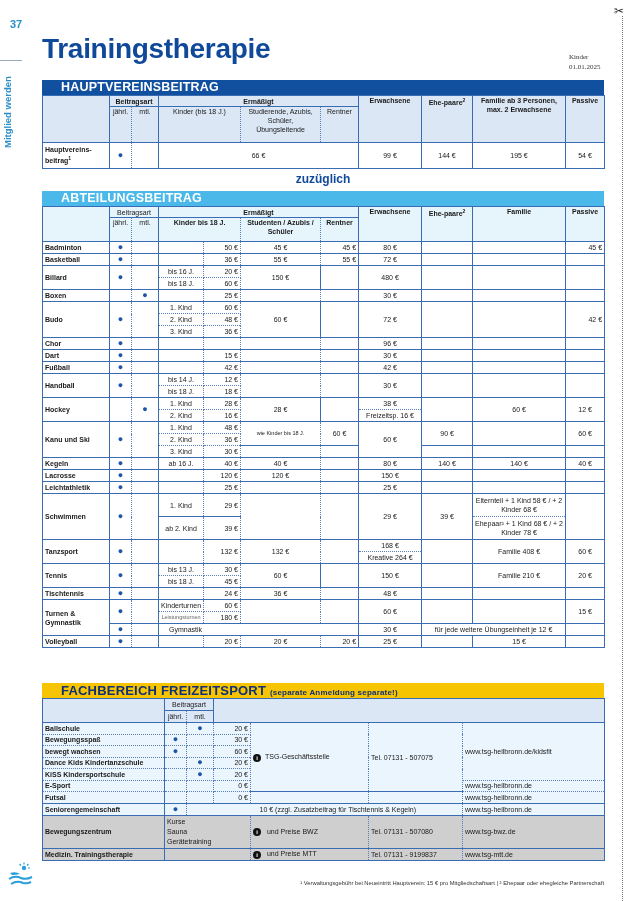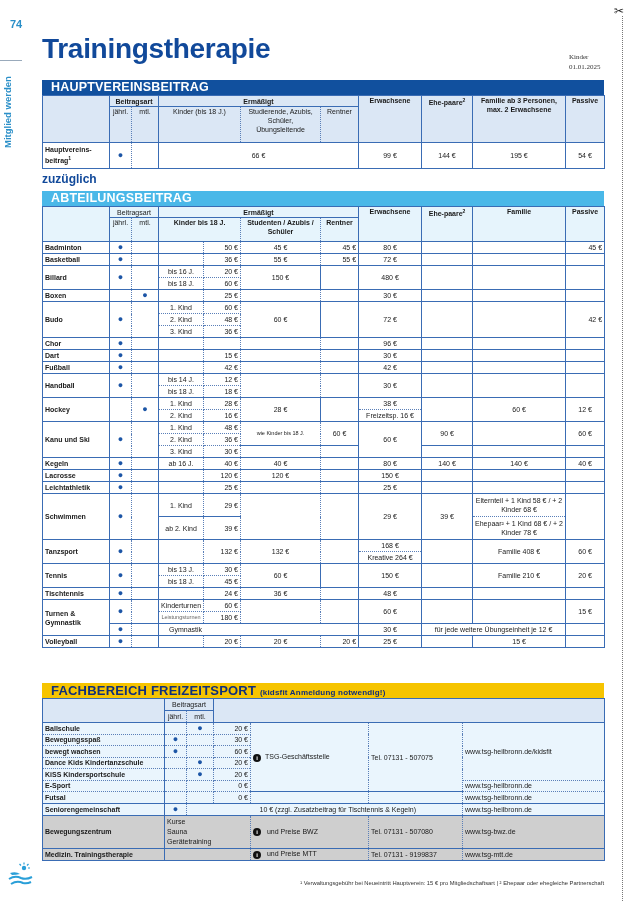--- a/index.html
+++ b/index.html
@@ -9,26 +9,26 @@
   .rail-line { position: absolute; left: 0; top: 60px; width: 22px; height: 1px; background: #9ab; }
   .rail-text { position: absolute; left: 2px; top: 148px; transform: rotate(-90deg); transform-origin: left top;
                font-size: 9.5px; font-weight: bold; color: #2a8fc8; white-space: nowrap; }
   .cutline { position: absolute; left: 622px; top: 16px; height: 885px; border-left: 1px dotted #777; }
   .scissors { position: absolute; left: 614px; top: 4px; font-size: 12px; color: #222; }
   .title { position: absolute; left: 42px; top: 33px; font-size: 28px; font-weight: bold; color: #11499a; letter-spacing: -0.3px; }
   .stand { position: absolute; left: 569px; top: 52px; font-size: 7px; color: #333; line-height: 10px; font-family: "Liberation Serif", serif; }
   .logo { position: absolute; left: 8px; top: 862px; width: 26px; height: 24px; }
 
   .sec-head { position: absolute; left: 42px; width: 562px; height: 15px; color: #fff; font-weight: bold;
-              font-size: 12.5px; line-height: 15px; padding-left: 9px; letter-spacing: 0.2px; }
+              font-size: 12.5px; line-height: 15px; padding-left: 19px; letter-spacing: 0.2px; }
   .sec-hv { top: 80px; background: #11509e; }
   .sec-ab { top: 191px; background: #4ab8e8; }
   .sec-fz { top: 683px; background: #f6c400; color: #11307a; font-size: 13px; }
   .sec-fz .sub { font-size: 8px; }
-  .zuzueglich { position: absolute; left: 42px; width: 562px; top: 172px; text-align: left; font-weight: bold;
+  .zuzueglich { position: absolute; left: 42px; width: 562px; top: 172px; text-align: center; font-weight: bold;
                 font-size: 12px; color: #11499a; }
 
   table { position: absolute; left: 42px; width: 562px; border-collapse: collapse; table-layout: fixed; font-size: 7px; }
   td, th { border: 1px solid #3a6cb4; padding: 0 2px; text-align: center; vertical-align: middle; font-weight: normal; line-height: 9px; }
   .dot-v { border-left-style: dotted; border-left-color: #5a7fb8; }
   .dot-r { border-right-style: dotted; border-right-color: #5a7fb8; }
   .dot-b { border-bottom-style: dotted; border-bottom-color: #5a7fb8; }
   .dot-t { border-top-style: dotted; border-top-color: #5a7fb8; }
   .hd { background: #dbe7f5; }
   .hd-ab { background: #e6f4fc; }
@@ -41,21 +41,21 @@
   .gray { background: #cfcfcf; }
   .fz-bg td { background: #eaf5fd; }
   .info { display: inline-block; width: 8px; height: 8px; border-radius: 50%; background: #111; color: #fff;
           font-size: 6px; line-height: 8px; text-align: center; font-weight: bold; margin-right: 4px; vertical-align: middle; }
   .footnote { position: absolute; right: 33px; top: 880px; font-size: 5.8px; color: #333; }
   sup { font-size: 5px; }
 </style>
 </head>
 <body>
 
-<div class="page-num">74</div>
+<div class="page-num">37</div>
 <div class="rail-line"></div>
 <div class="rail-text">Mitglied werden</div>
 <div class="cutline"></div>
 <div class="scissors">✂</div>
 <div class="title">Trainingstherapie</div>
 <div class="stand">
   <div>Kinder</div>
   <div>01.01.2025</div>
 </div>
 
@@ -473,21 +473,21 @@
     <td>25 €</td>
     <td></td>
     <td>15 €</td>
     <td></td>
   </tr>
 </tbody>
   </table>
 
 <div class="sec-head sec-fz">
   <span>FACHBEREICH FREIZEITSPORT</span>
-  <span class="sub">(kidsfit Anmeldung notwendig!)</span>
+  <span class="sub">(separate Anmeldung separate!)</span>
 </div>
 <table style="top:698px;">
   <colgroup>
       <col style="width:122px">
       <col style="width:22px">
       <col style="width:27px">
       <col style="width:37px">
       <col style="width:118px">
       <col style="width:94px">
       <col style="width:142px">

